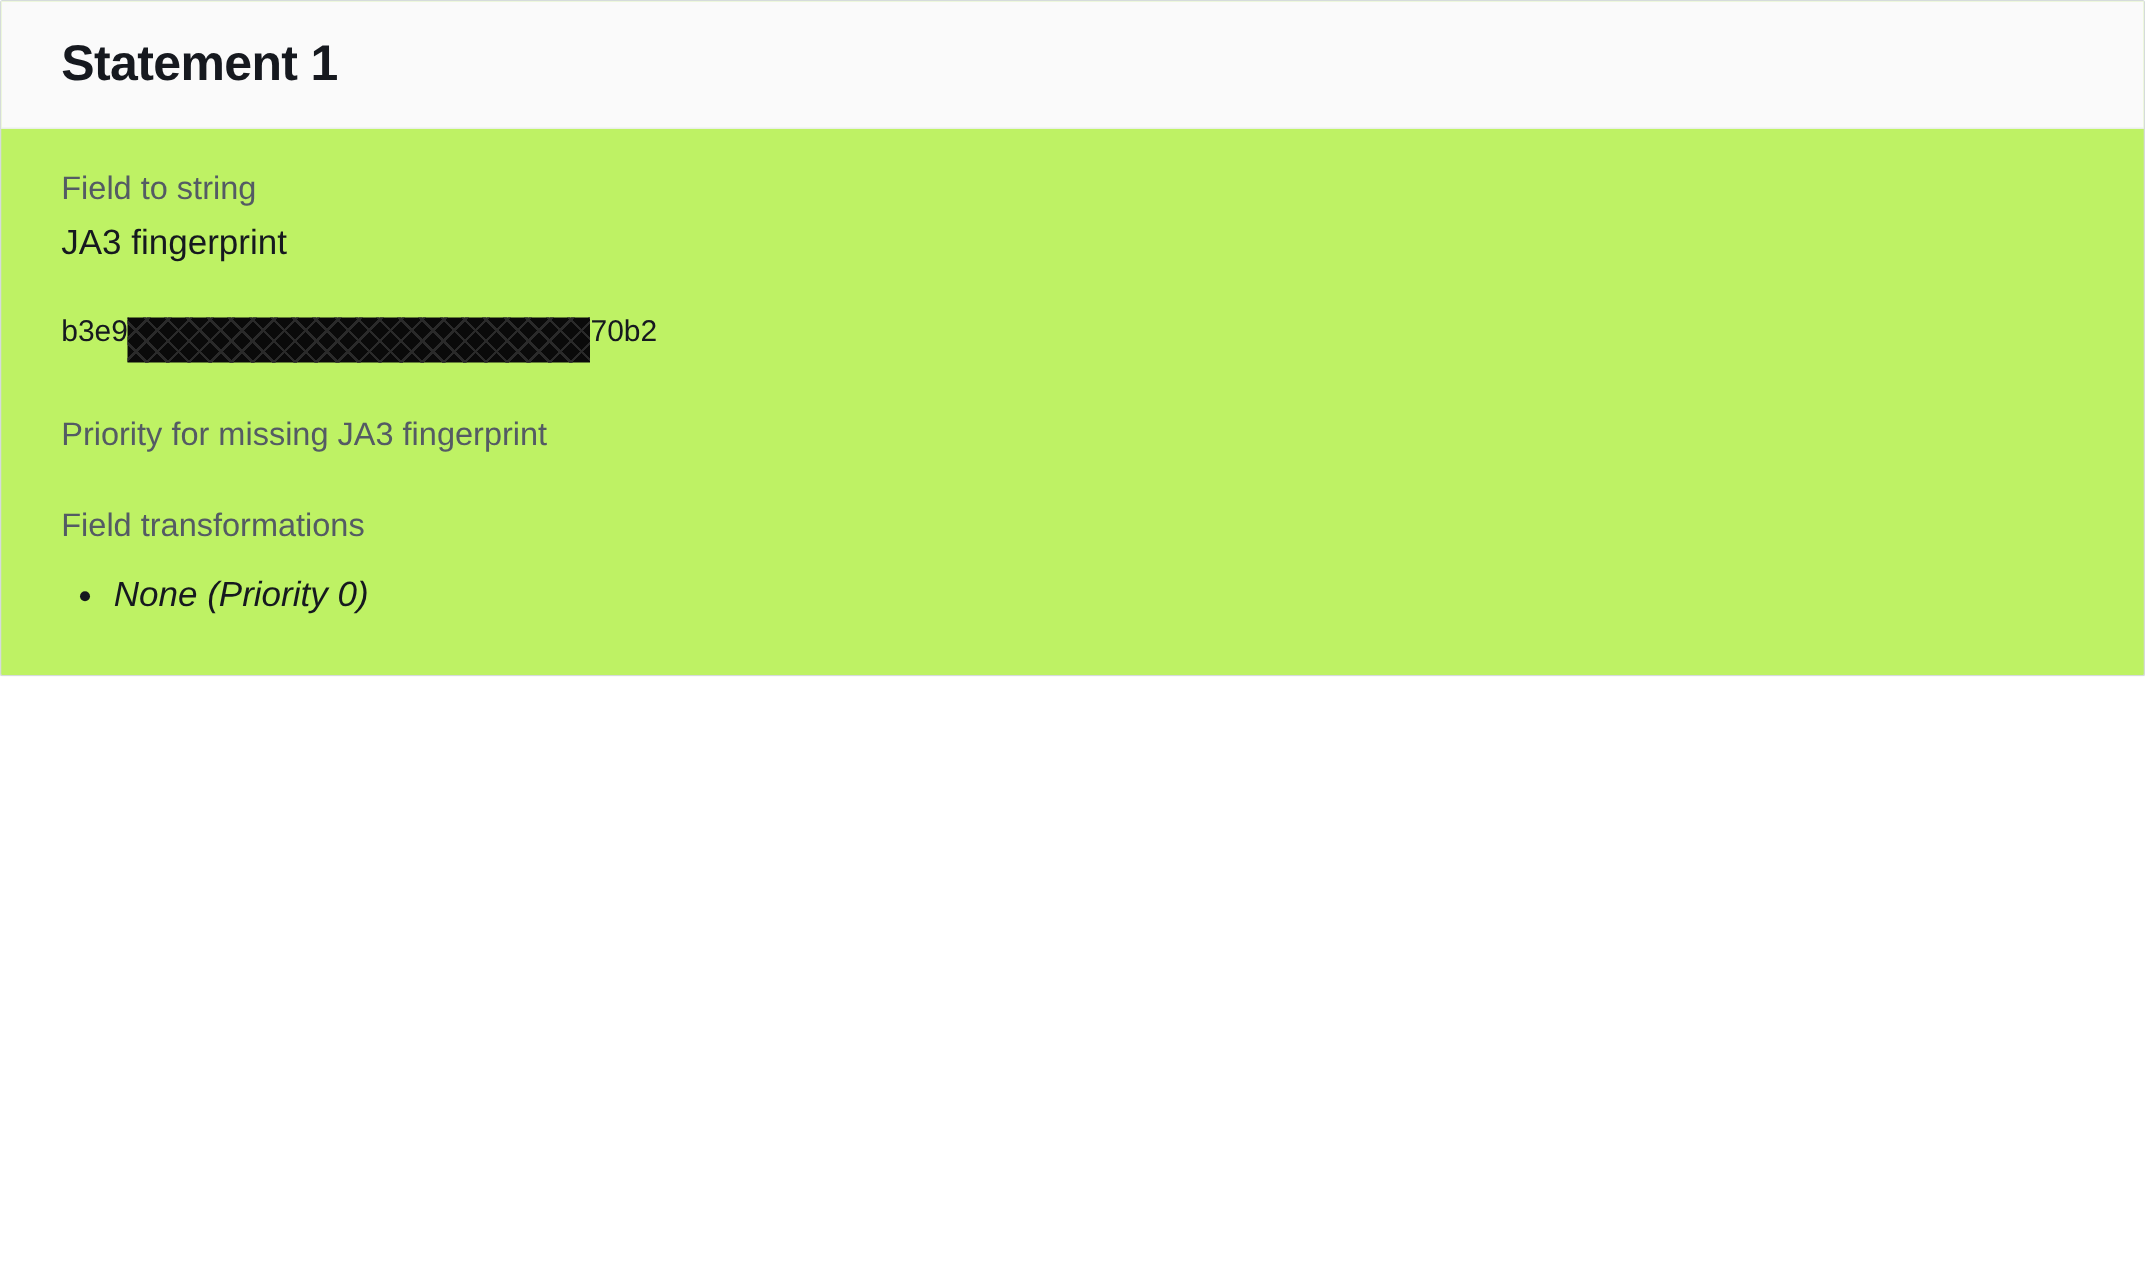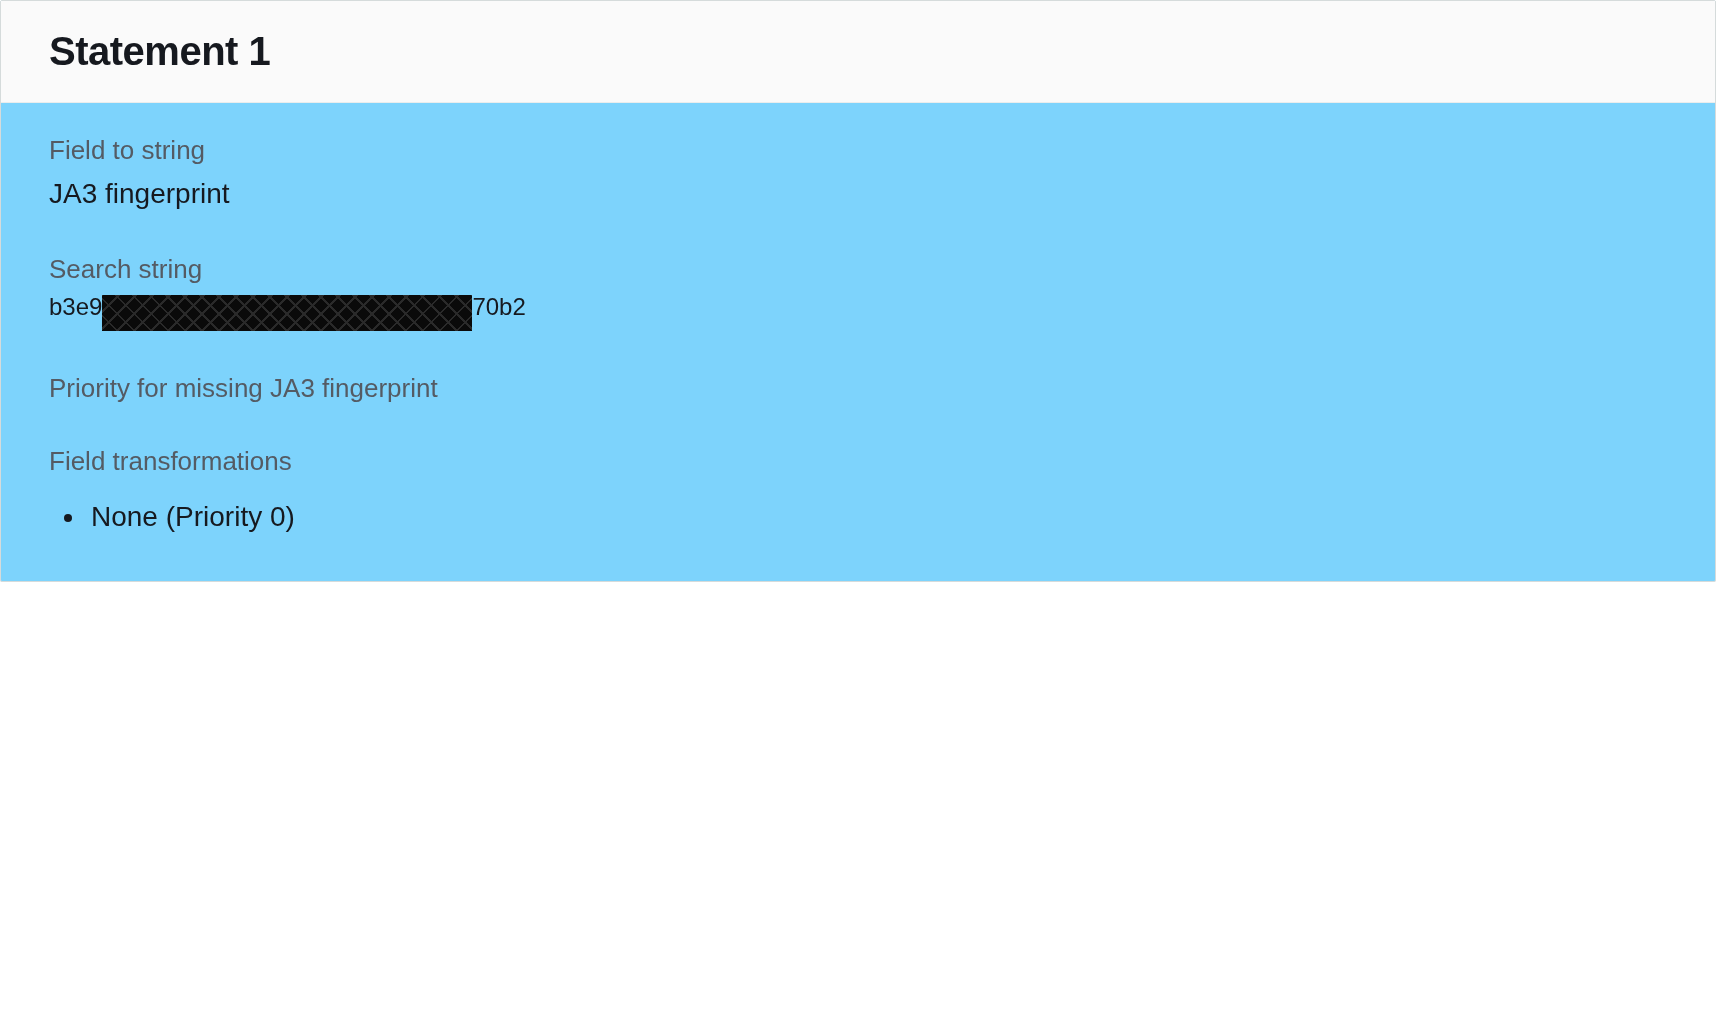--- a/index.html
+++ b/index.html
@@ -9,21 +9,21 @@
     }
     body {
       font-family: "Amazon Ember", "Helvetica Neue", Helvetica, Arial, sans-serif;
       background: #ffffff;
       padding: 0;
     }
     .card {
       border: 1px solid #d5dbdb;
       border-radius: 2px;
       box-shadow: 0 1px 1px 0 rgba(0,0,0,0.05);
-      background: #7dd3fc;
+      background: #bef264;
       margin: 0;
       width: 1716px;
     }
     .card-header {
       padding: 28px 48px;
       border-bottom: 1px solid #eaeded;
       background: #fafafa;
     }
     .card-header h2 {
       font-size: 40px;
@@ -79,20 +79,21 @@
         transparent 10px,
         #2a2a2a 10px,
         #2a2a2a 12px
       );
       vertical-align: middle;
     }
     ul.transform-list {
       list-style: disc;
       padding-left: 38px;
       margin-top: 24px;
+      font-style: italic;
     }
     ul.transform-list li {
       font-size: 28px;
       font-weight: 400;
       color: #16191f;
       padding-left: 4px;
     }
   </style>
 </head>
 <body>
@@ -103,21 +104,20 @@
   </div>
   <div class="card-body">
 
     <div class="field-group">
       <span class="field-label">Field to string</span>
       <div class="field-value">JA3 fingerprint</div>
     </div>
 
 
     <div class="field-group">
-      <span class="field-label">Search string</span>
       <div class="search-string-value">
         <span>b3e9</span>
         <span class="redacted-block"></span>
         <span>70b2</span>
       </div>
     </div>
 
     <div class="field-group">
       <span class="field-label">Priority for missing JA3 fingerprint</span>
     </div>

